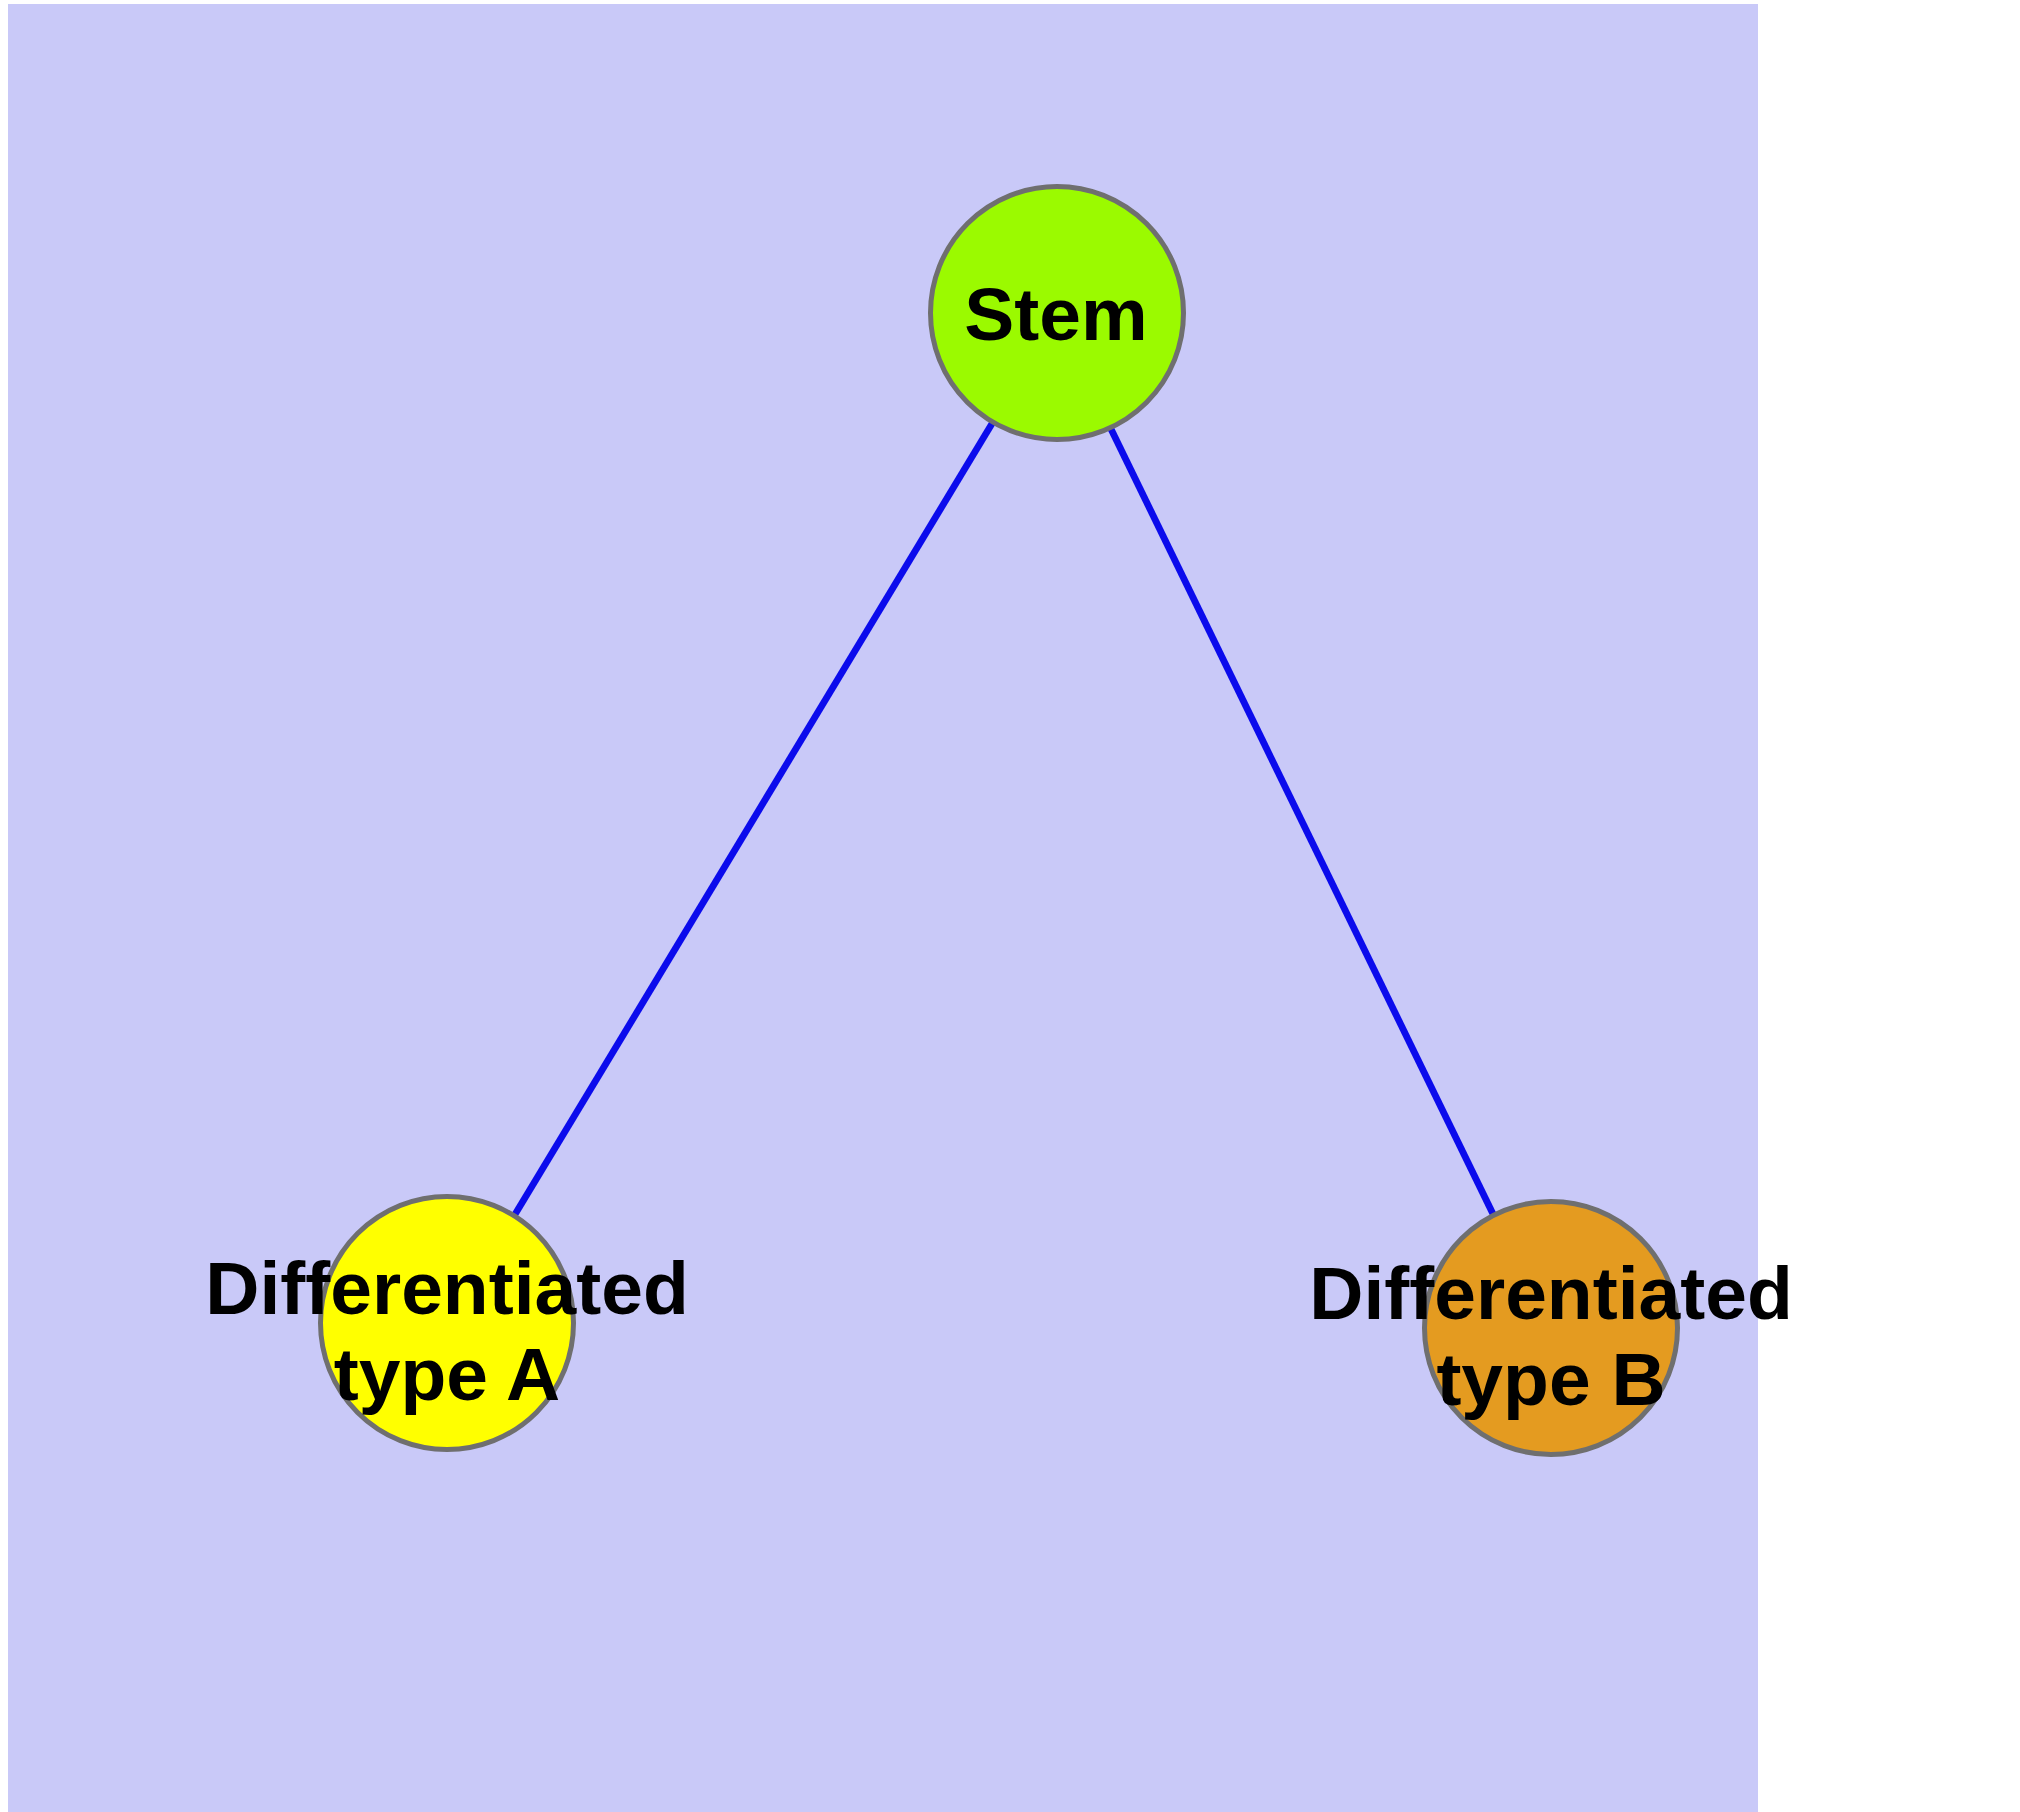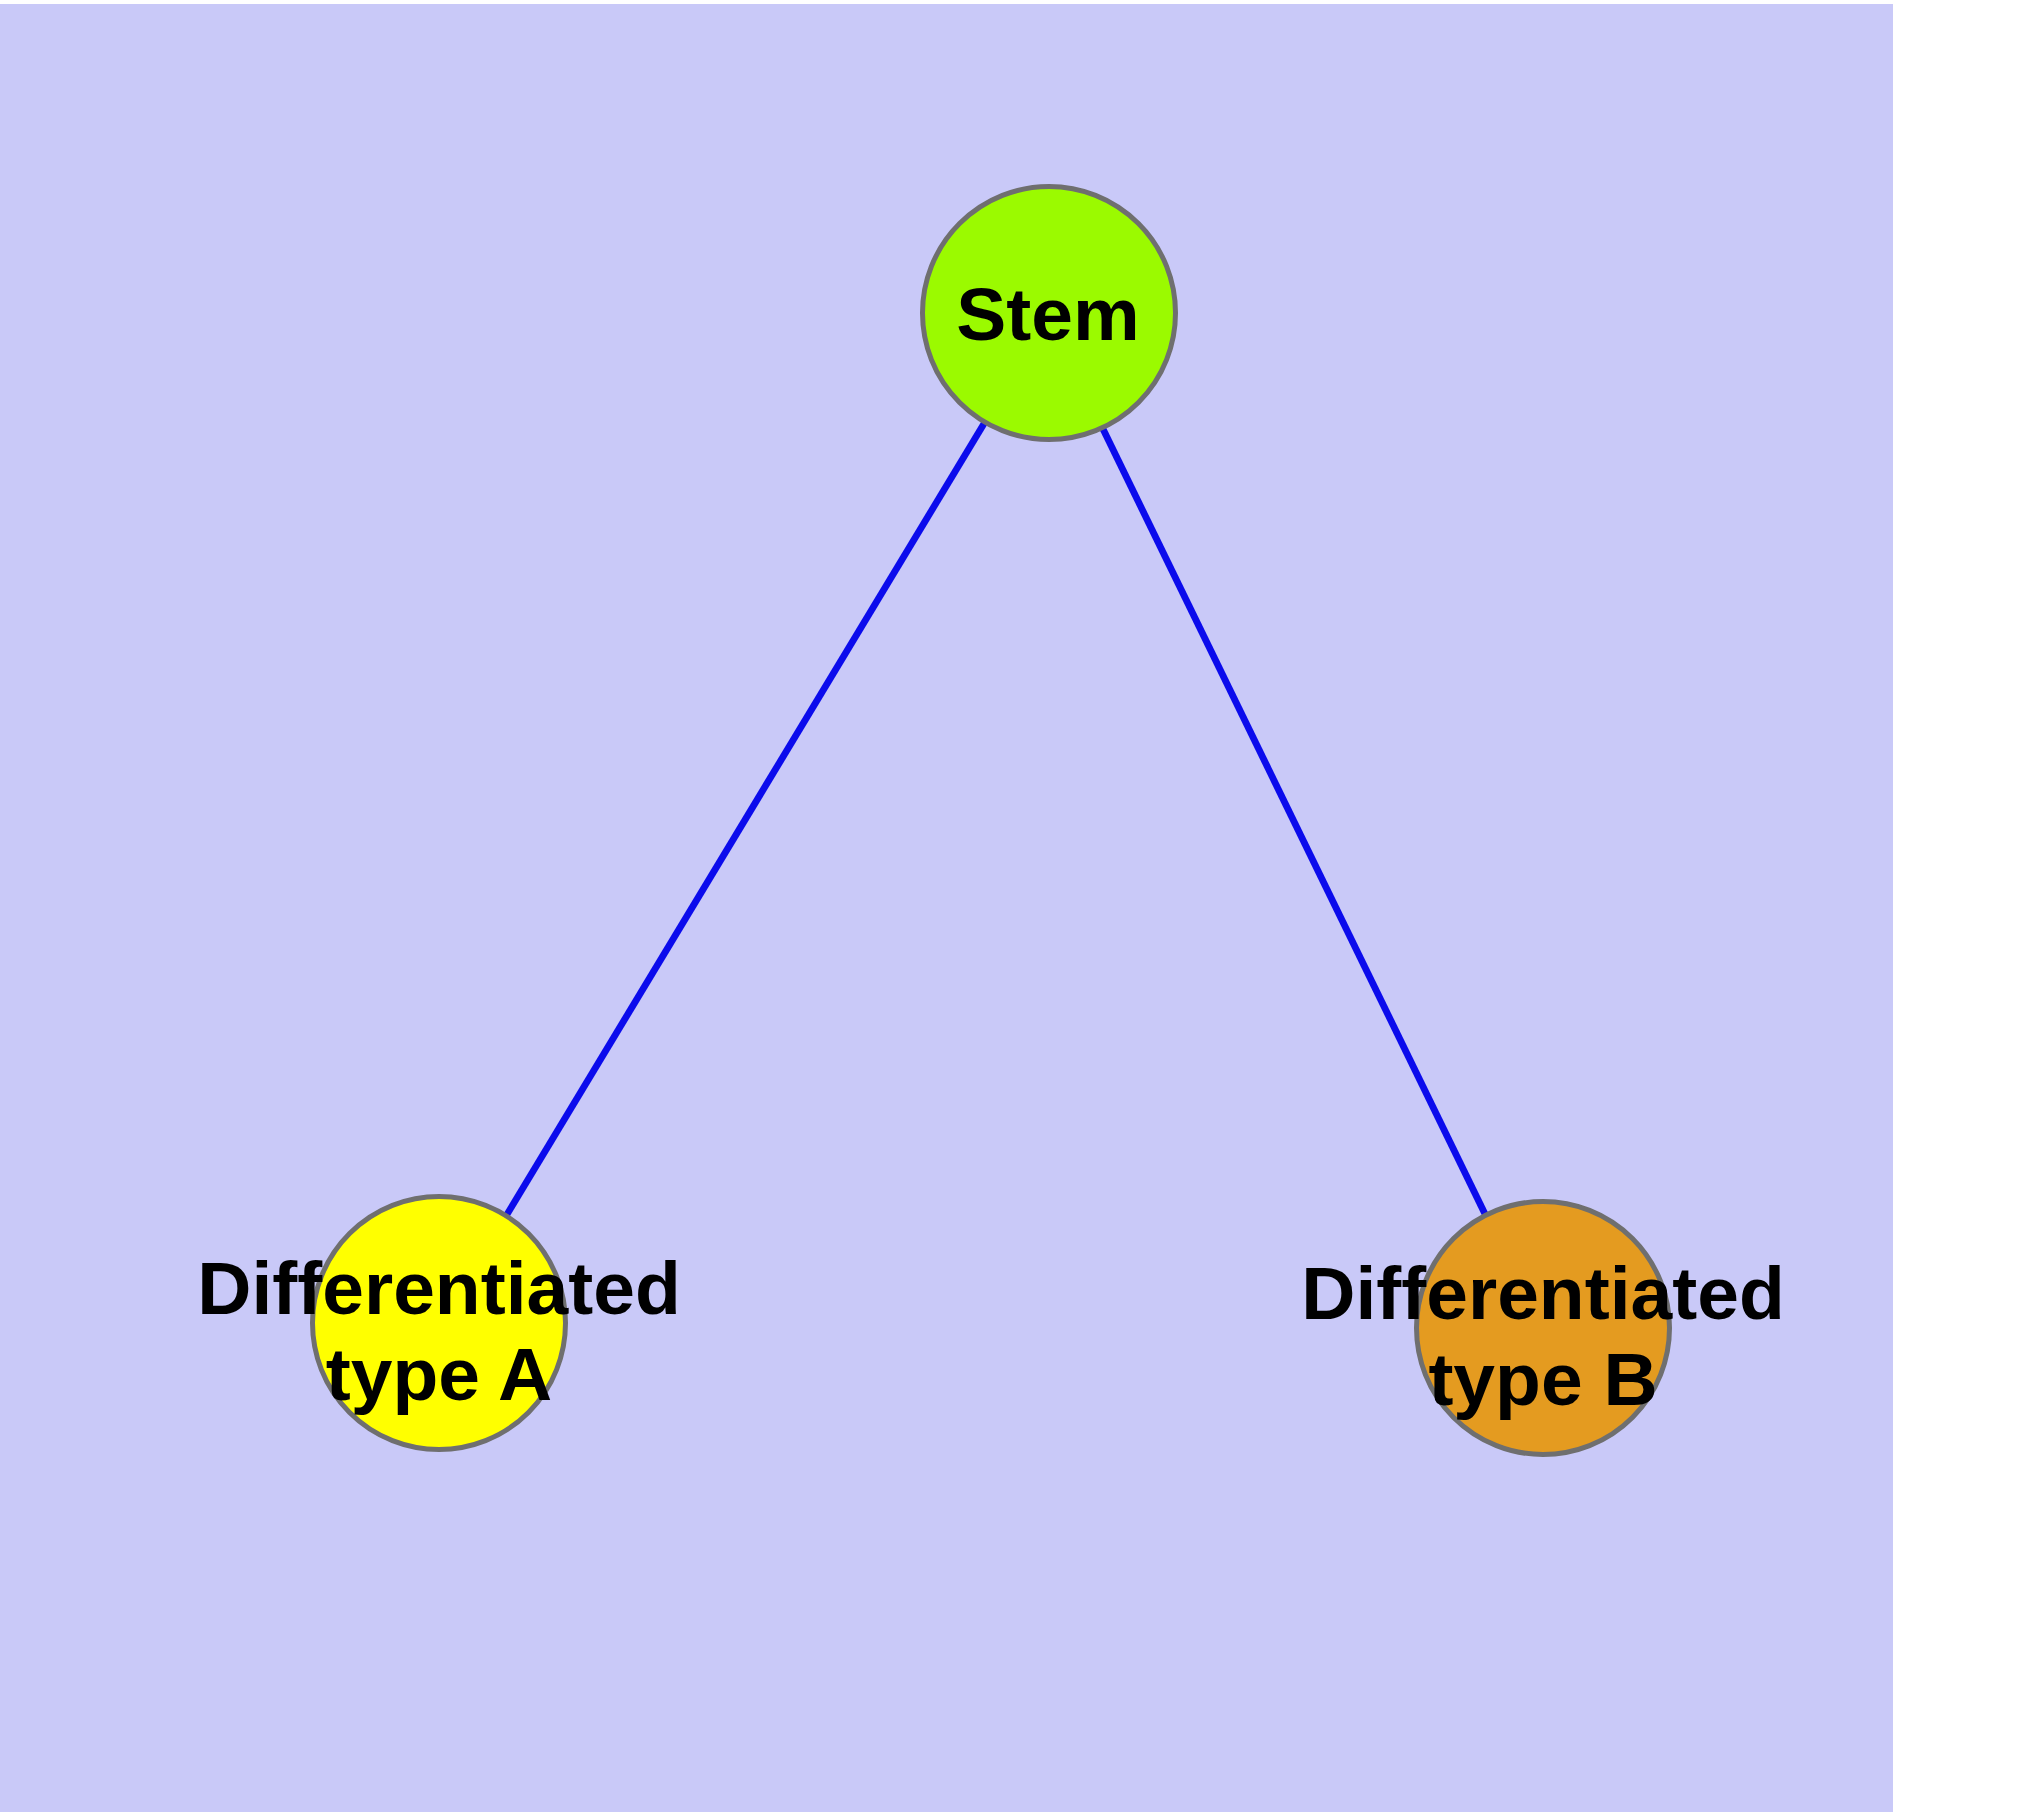--- a/index.html
+++ b/index.html
@@ -7,23 +7,24 @@
     padding: 0;
     width: 2021px;
     height: 1812px;
     background: #FFFFFF;
     overflow: hidden;
     font-family: "Liberation Sans", sans-serif;
   }
   .canvas {
     position: absolute;
     top: 4.2px;
-    left: 0;
-    width: 1893px;
+    left: 8px;
+    width: 1722px;
     height: 1808px;
+    padding-left: 28px;
   }
   .edges-svg {
     position: absolute;
     top: 0;
     left: 0;
     width: 2018px;
     height: 1808px;
   }
   .edge-line {
     stroke-width: 8;

